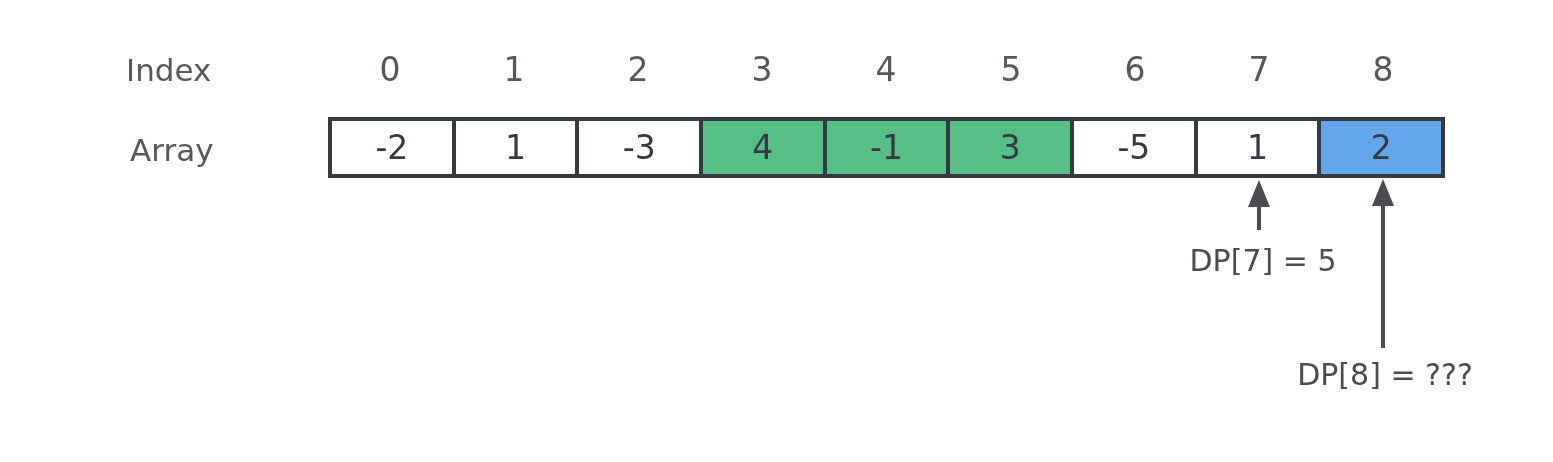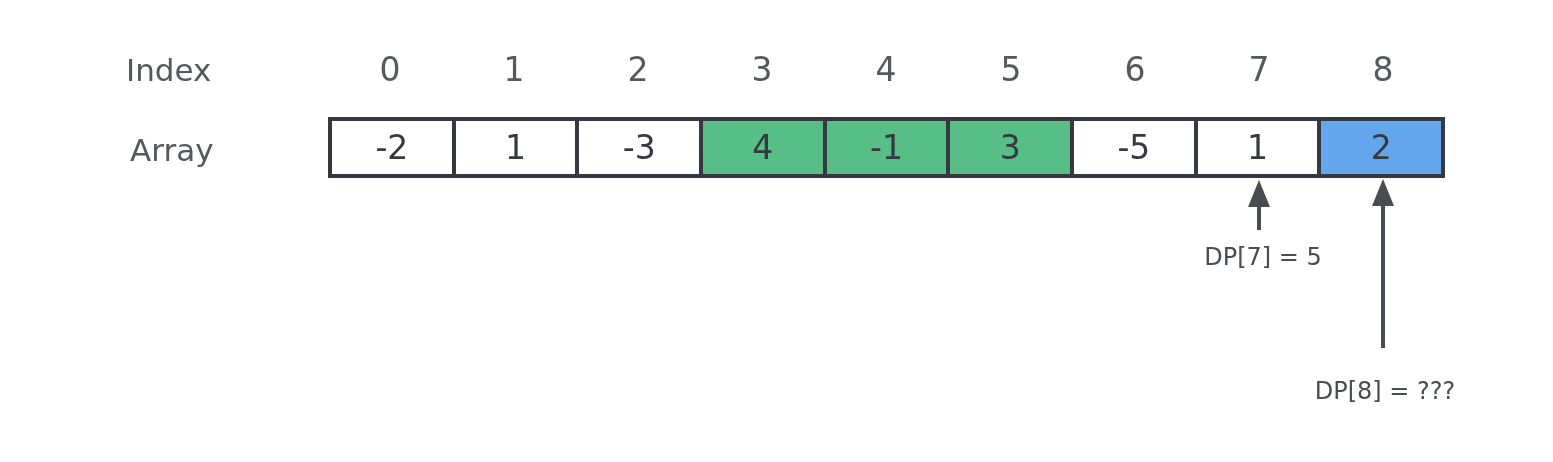--- a/index.html
+++ b/index.html
@@ -52,26 +52,26 @@
   #arrow-overlay{
     position:absolute;left:0;top:0;
     width:1553px;height:462px;
     pointer-events:none;
   }
   #arrow-overlay line{stroke:var(--annot);stroke-width:4;}
   #arrow-overlay polygon{fill:var(--annot);}
   .annotation{
     position:absolute;
     transform:translateX(-50%);
-    font-size:24px;
+    font-size:30px;
     color:var(--annot);
     white-space:nowrap;
   }
   #dp7-label{left:1263px;top:243px;}
-  #dp8-label{left:1385px;top:357px;margin-top:20px;}
+  #dp8-label{left:1385px;top:357px;}
 </style>
 </head>
 <body>
 
 <div id="canvas">
 
   <span id="index-row-label" class="row-label">Index</span>
   <span id="array-row-label" class="row-label">Array</span>
 
   <span class="index-num" style="left:328px">0</span>

